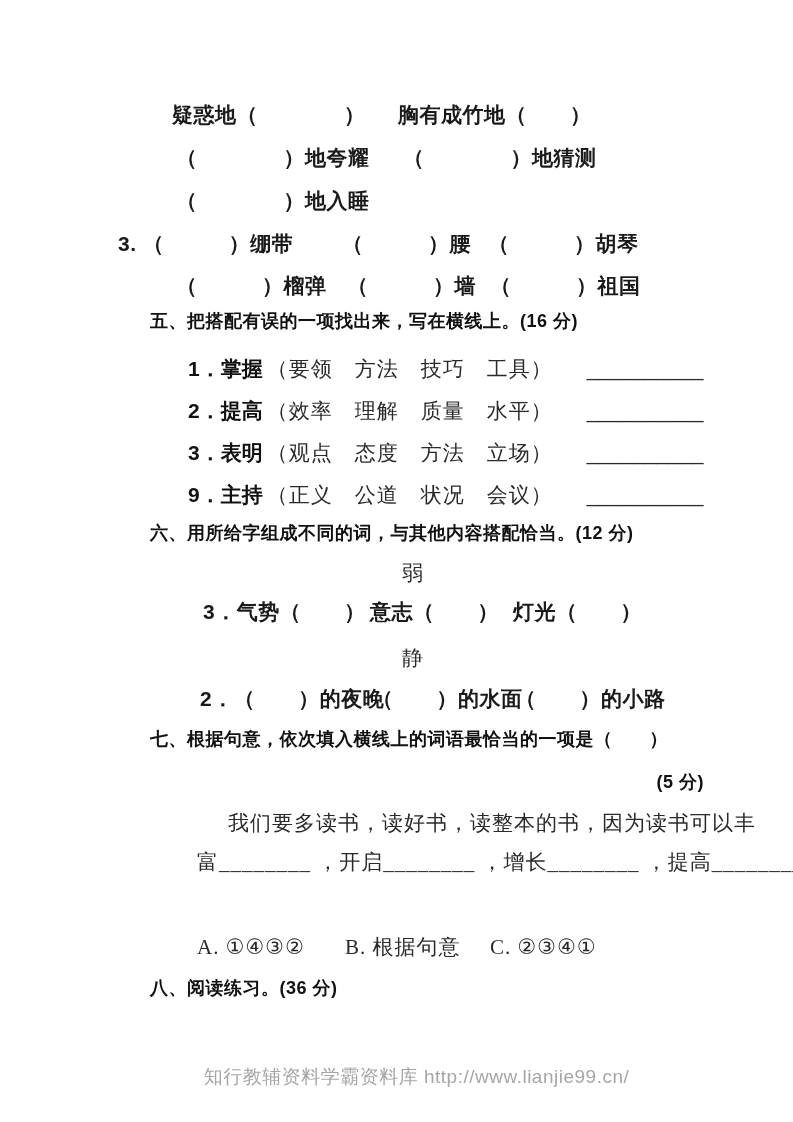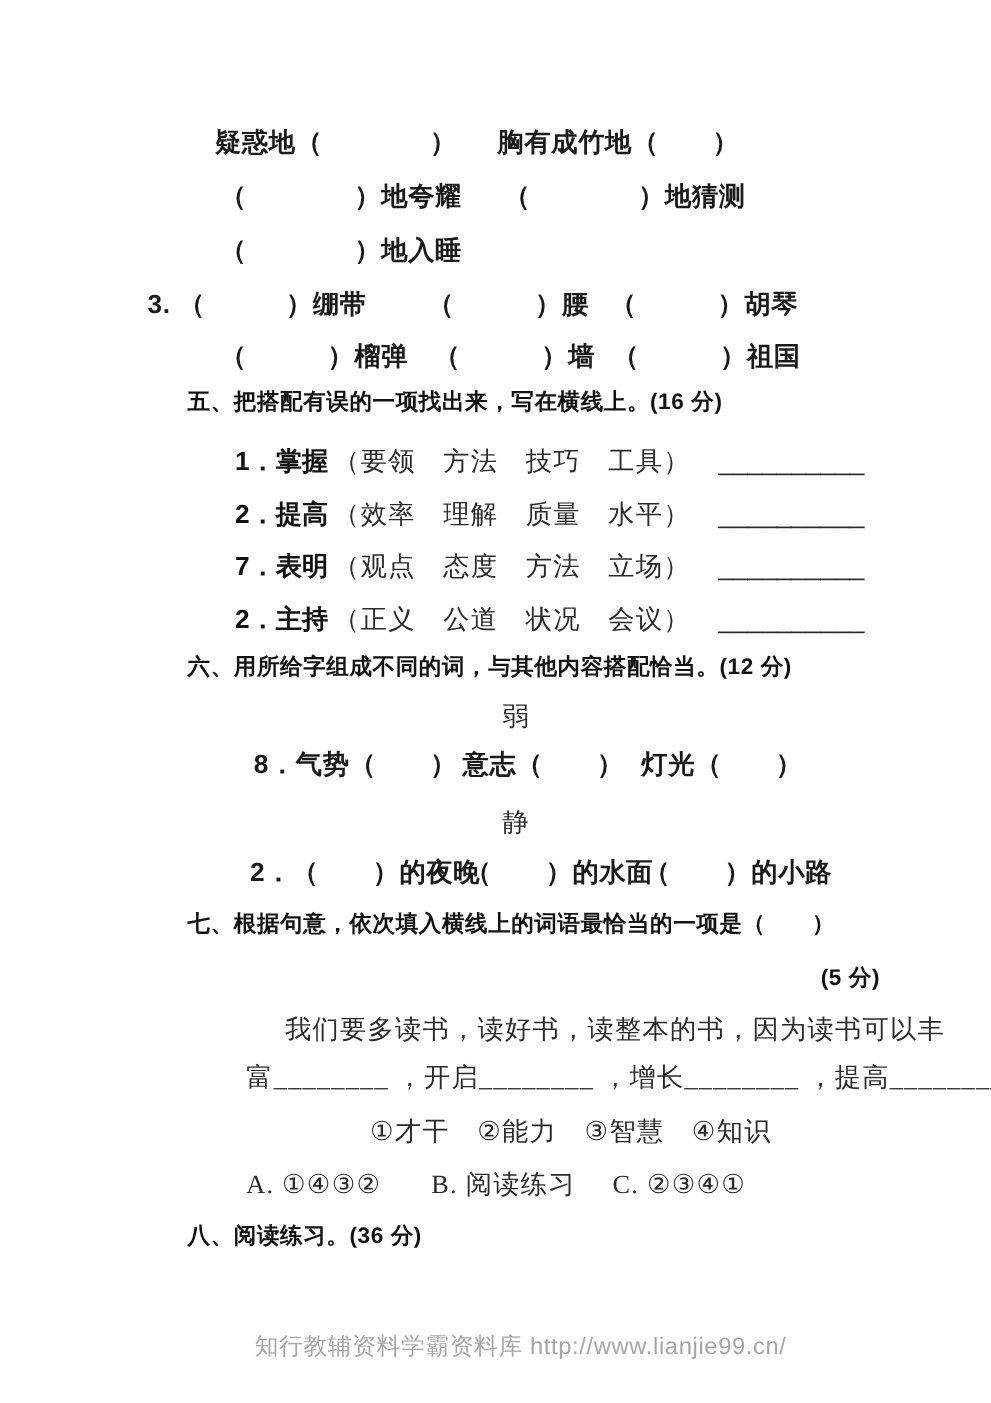--- a/index.html
+++ b/index.html
@@ -43,21 +43,21 @@
     color:#111111;
   }
   .item-options{
     font-family:"Liberation Serif","DejaVu Serif","DejaVu Sans",serif;
     font-weight:400;
     color:#2a2a2a;
     margin-left:4px;
     letter-spacing:1px;
   }
   .item-blank{
-    margin-left:22px;
+    margin-left:34px;
     color:#2a2a2a;
     letter-spacing:0;
   }
   .footer{
     position:absolute;
     left:0;right:0;
     text-align:center;
     font-size:19px;
     color:#a6a6a6;
     font-weight:400;
@@ -87,49 +87,48 @@
 
   <div class="line heading" style="left:150px;top:311px">五、把搭配有误的一项找出来，写在横线上。(16 分)</div>
 
   <div class="line" style="left:188px;top:357px">
     <span class="item-label">1．掌握</span><span class="item-options">（要领　方法　技巧　工具）</span><span class="item-blank">__________</span>
   </div>
   <div class="line" style="left:188px;top:399px">
     <span class="item-label">2．提高</span><span class="item-options">（效率　理解　质量　水平）</span><span class="item-blank">__________</span>
   </div>
   <div class="line" style="left:188px;top:441px">
-    <span class="item-label">7．表明</span><span class="item-options">（观点　态度　方法　立场）</span><span class="item-blank">__________</span>
+    <span class="item-label">3．表明</span><span class="item-options">（观点　态度　方法　立场）</span><span class="item-blank">__________</span>
   </div>
   <div class="line" style="left:188px;top:483px">
-    <span class="item-label">2．主持</span><span class="item-options">（正义　公道　状况　会议）</span><span class="item-blank">__________</span>
+    <span class="item-label">9．主持</span><span class="item-options">（正义　公道　状况　会议）</span><span class="item-blank">__________</span>
   </div>
 
   <div class="line heading" style="left:150px;top:523px">六、用所给字组成不同的词，与其他内容搭配恰当。(12 分)</div>
 
   <div class="line kai" style="left:402px;top:561px">弱</div>
 
-  <div class="line fill" style="left:203px;top:600px">8．气势（　　）</div>
+  <div class="line fill" style="left:203px;top:600px">3．气势（　　）</div>
   <div class="line fill" style="left:370px;top:600px">意志（　　）</div>
   <div class="line fill" style="left:513px;top:600px">灯光（　　）</div>
 
   <div class="line kai" style="left:402px;top:646px">静</div>
 
   <div class="line fill" style="left:200px;top:687px">2．（　　）的夜晚</div>
   <div class="line fill" style="left:372px;top:687px">（　　）的水面</div>
   <div class="line fill" style="left:515px;top:687px">（　　）的小路</div>
 
   <div class="line heading" style="left:150px;top:729px">七、根据句意，依次填入横线上的词语最恰当的一项是（　　）</div>
   <div class="line heading" style="right:129px;top:772px">(5 分)</div>
 
   <div class="line kai" style="left:228px;top:811px">我们要多读书，读好书，读整本的书，因为读书可以丰</div>
   <div class="line kai" style="left:197px;top:850px">富________ ，开启________ ，增长________ ，提高________。</div>
 
-  <div class="line kai" style="left:296px;top:893px">①才干　②能力　③智慧　④知识</div>
 
   <div class="line kai" style="left:197px;top:935px">A. ①④③②</div>
-  <div class="line kai" style="left:345px;top:935px">B. 阅读练习</div>
+  <div class="line kai" style="left:345px;top:935px">B. 根据句意</div>
   <div class="line kai" style="left:490px;top:935px">C. ②③④①</div>
 
   <div class="line heading" style="left:150px;top:978px">八、阅读练习。(36 分)</div>
 
   <div class="footer" style="top:1064px">知行教辅资料学霸资料库 http://www.lianjie99.cn/</div>
 
 </div>
 
 </body></html>

